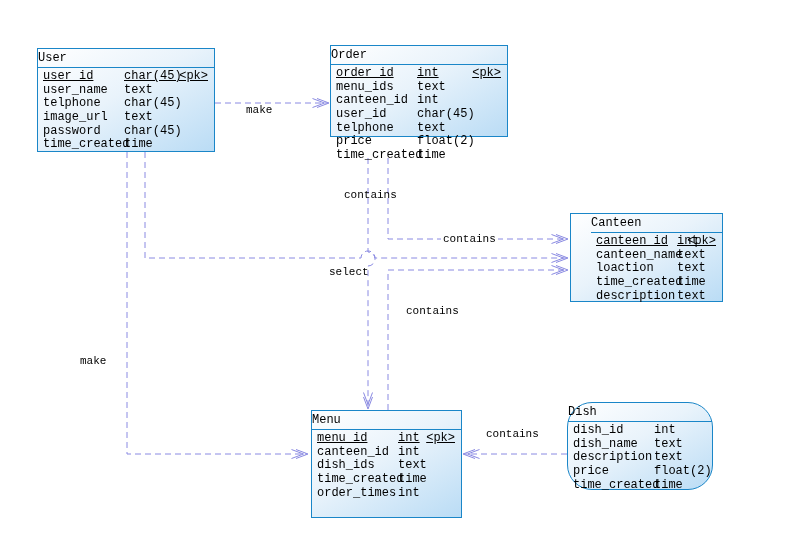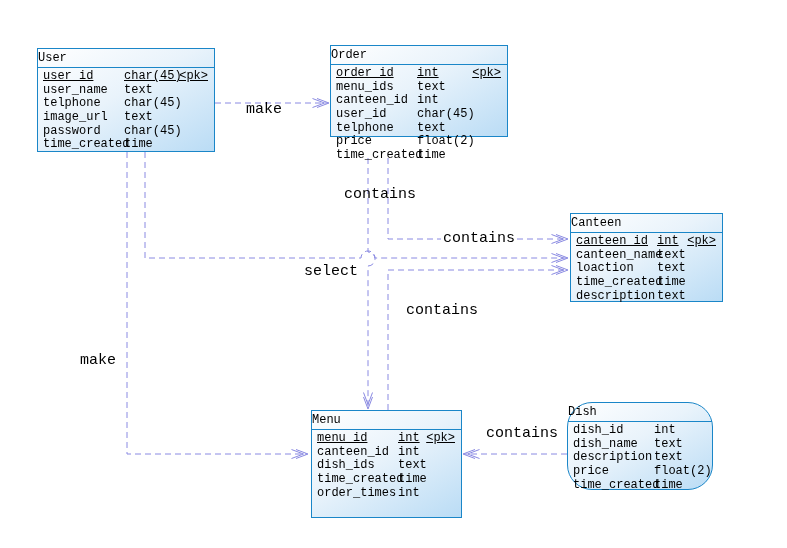--- a/index.html
+++ b/index.html
@@ -15,21 +15,21 @@
   .entity{position:absolute;z-index:2;border:1px solid var(--table-border);
     background:linear-gradient(150deg,var(--table-fill-top) 0%,#e9f3fb 45%,var(--table-fill-bottom) 100%);
     font-size:12px;box-sizing:border-box;}
   .entity .title{height:18px;line-height:18px;border-bottom:1px solid var(--table-border);}
   .erow{position:relative;height:13.7px;line-height:13.7px;white-space:nowrap;}
   .erows{padding-top:2px;}
   .fname{position:absolute;left:5px;}
   .ftype{position:absolute;left:86px;}
   .fpk{position:absolute;right:6px;margin-left:24px;}
   .erow.pk .fname,.erow.pk .ftype,.erow.pk .fpk{text-decoration:underline;}
-  .conn-label{position:absolute;z-index:3;font-size:15px;line-height:12px;}
+  .conn-label{position:absolute;z-index:3;font-size:11px;line-height:12px;}
   .conn-label.boxed{background:#fff;padding:0 2px;}
 </style>
 </head>
 <body>
 
 <div id="canvas">
 
   <svg id="connector-layer" width="787" height="548" viewBox="0 0 787 548">
 
     <g>
@@ -134,21 +134,21 @@
           <span class="fname">price</span>
           <span class="ftype">float(2)</span>
         </div>
       <div class="erow">
           <span class="fname">time_created</span>
           <span class="ftype">time</span>
         </div>
     </div>
   </div>
 
-  <div class="entity" style="left:570px;top:213px;width:153px;height:89px;">
+  <div class="entity" style="left:570px;top:213px;width:153px;height:89px;padding-left:20px;">
     <div class="title">Canteen</div>
     <div class="erows">
       <div class="erow pk">
           <span class="fname">canteen_id</span>
           <span class="ftype">int</span>
           <span class="fpk">&lt;pk&gt;</span>
         </div>
       <div class="erow">
           <span class="fname">canteen_name</span>
           <span class="ftype">text</span>
@@ -217,18 +217,18 @@
       <div class="erow">
           <span class="fname">time_created</span>
           <span class="ftype">time</span>
         </div>
     </div>
   </div>
 
   <div class="conn-label" style="left:246px;top:104px;">make</div>
   <div class="conn-label" style="left:344px;top:189px;">contains</div>
   <div class="conn-label boxed" style="left:441px;top:233px;">contains</div>
-  <div class="conn-label" style="left:304px;top:266px;">select</div>
+  <div class="conn-label" style="left:329px;top:266px;">select</div>
   <div class="conn-label" style="left:406px;top:305px;">contains</div>
   <div class="conn-label" style="left:80px;top:355px;">make</div>
   <div class="conn-label" style="left:486px;top:428px;">contains</div>
 
 </div>
 
 </body></html>

